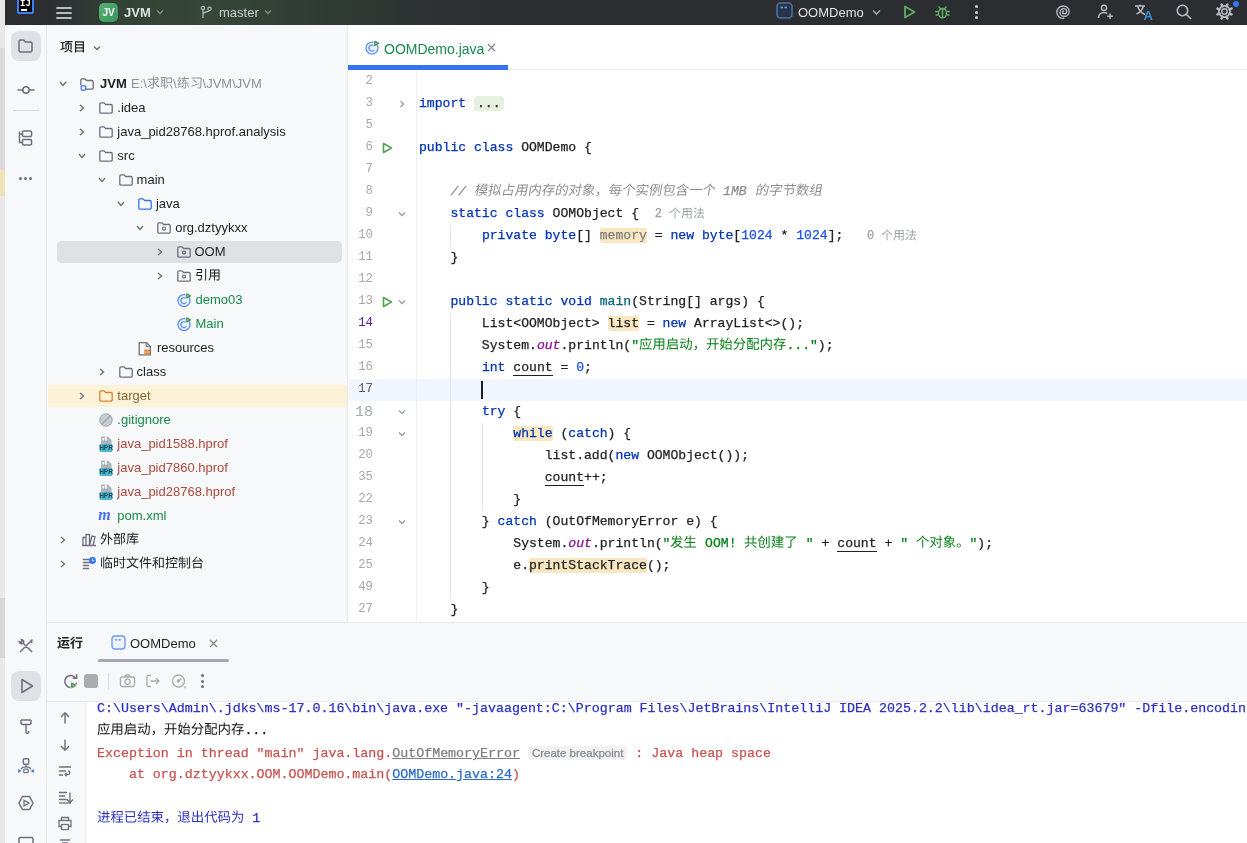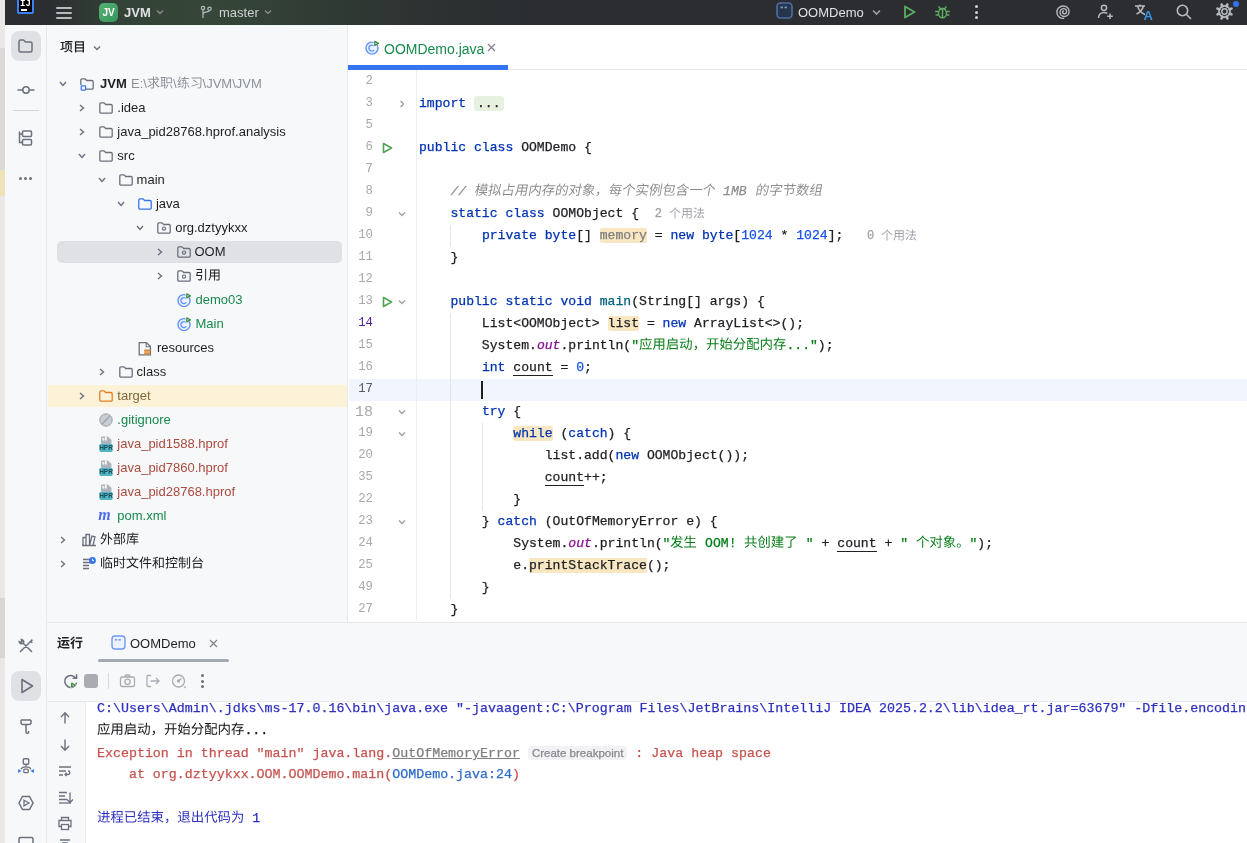--- a/index.html
+++ b/index.html
@@ -529,21 +529,21 @@
       <path transform="translate(3000,0) scale(1,-1)" d="M89 758V691H476V758ZM653 823C653 752 653 680 650 609H507V537H647C635 309 595 100 458 -25C478 -36 504 -61 517 -79C664 61 707 289 721 537H870C859 182 846 49 819 19C809 7 798 4 780 4C759 4 706 4 650 10C663 -12 671 -43 673 -64C726 -68 781 -68 812 -65C844 -62 864 -53 884 -27C919 17 931 159 945 571C945 582 945 609 945 609H724C726 680 727 752 727 823ZM89 44 90 45V43C113 57 149 68 427 131L446 64L512 86C493 156 448 275 410 365L348 348C368 301 388 246 406 194L168 144C207 234 245 346 270 451H494V520H54V451H193C167 334 125 216 111 183C94 145 81 118 65 113C74 95 85 59 89 44Z"></path>
       <path transform="translate(4000,0) scale(1,-1)" d="M157 -107C262 -70 330 12 330 120C330 190 300 235 245 235C204 235 169 210 169 163C169 116 203 92 244 92L261 94C256 25 212 -22 135 -54Z"></path>
       <path transform="translate(5000,0) scale(1,-1)" d="M649 703V418H369V461V703ZM52 418V346H288C274 209 223 75 54 -28C74 -41 101 -66 114 -84C299 33 351 189 365 346H649V-81H726V346H949V418H726V703H918V775H89V703H293V461L292 418Z"></path>
       <path transform="translate(6000,0) scale(1,-1)" d="M462 327V-80H531V-36H833V-78H905V327ZM531 31V259H833V31ZM429 407C458 419 501 423 873 452C886 426 897 402 905 381L969 414C938 491 868 608 800 695L740 666C774 622 808 569 838 517L519 497C585 587 651 703 705 819L627 841C577 714 495 580 468 544C443 508 423 484 404 480C413 460 425 423 429 407ZM202 565H316C304 437 281 329 247 241C213 268 178 295 144 319C163 390 184 477 202 565ZM65 292C115 258 168 216 217 174C171 84 112 20 40 -19C56 -33 76 -60 86 -78C162 -31 223 34 271 124C309 87 342 52 364 21L410 82C385 115 347 154 303 193C349 305 377 448 389 630L345 637L333 635H216C229 703 240 770 248 831L178 836C171 774 161 705 148 635H43V565H134C113 462 88 363 65 292Z"></path>
       <path transform="translate(7000,0) scale(1,-1)" d="M673 822 604 794C675 646 795 483 900 393C915 413 942 441 961 456C857 534 735 687 673 822ZM324 820C266 667 164 528 44 442C62 428 95 399 108 384C135 406 161 430 187 457V388H380C357 218 302 59 65 -19C82 -35 102 -64 111 -83C366 9 432 190 459 388H731C720 138 705 40 680 14C670 4 658 2 637 2C614 2 552 2 487 8C501 -13 510 -45 512 -67C575 -71 636 -72 670 -69C704 -66 727 -59 748 -34C783 5 796 119 811 426C812 436 812 462 812 462H192C277 553 352 670 404 798Z"></path>
       <path transform="translate(8000,0) scale(1,-1)" d="M554 795V723H858V480H557V46C557 -46 585 -70 678 -70C697 -70 825 -70 846 -70C937 -70 959 -24 968 139C947 144 916 158 898 171C893 27 886 1 841 1C813 1 707 1 686 1C640 1 631 8 631 46V408H858V340H930V795ZM143 158H420V54H143ZM143 214V553H211V474C211 420 201 355 143 304C153 298 169 283 176 274C239 332 253 412 253 473V553H309V364C309 316 321 307 361 307C368 307 402 307 410 307H420V214ZM57 801V734H201V618H82V-76H143V-7H420V-62H482V618H369V734H505V801ZM255 618V734H314V618ZM352 553H420V351L417 353C415 351 413 350 402 350C395 350 370 350 365 350C353 350 352 352 352 365Z"></path>
       <path transform="translate(9000,0) scale(1,-1)" d="M99 669V-82H173V595H462C457 463 420 298 199 179C217 166 242 138 253 122C388 201 460 296 498 392C590 307 691 203 742 135L804 184C742 259 620 376 521 464C531 509 536 553 538 595H829V20C829 2 824 -4 804 -5C784 -5 716 -6 645 -3C656 -24 668 -58 671 -79C761 -79 823 -79 858 -67C892 -54 903 -30 903 19V669H539V840H463V669Z"></path>
       <path transform="translate(10000,0) scale(1,-1)" d="M613 349V266H335V196H613V10C613 -4 610 -8 592 -9C574 -10 514 -10 448 -8C458 -29 468 -58 471 -79C557 -79 613 -79 647 -68C680 -56 689 -35 689 9V196H957V266H689V324C762 370 840 432 894 492L846 529L831 525H420V456H761C718 416 663 375 613 349ZM385 840C373 797 359 753 342 709H63V637H311C246 499 153 370 31 284C43 267 61 235 69 216C112 247 152 282 188 320V-78H264V411C316 481 358 557 394 637H939V709H424C438 746 451 784 462 821Z"></path>
     </svg>...</div>
 <div class="ab mono cons" style="left:97px;top:742px;white-space:pre"><span style="color:#C75450">Exception in thread "main" java.lang.</span><span style="color:#7F7F7F;text-decoration:underline">OutOfMemoryError</span> <span style="font-family:'Liberation Sans';font-size:11.5px;color:#86888D;background:#F2F2F4;border-radius:4px;padding:1px 4px">Create breakpoint</span> <span style="color:#C75450">: Java heap space</span></div>
-<div class="ab mono cons" style="left:97px;top:764px;white-space:pre"><span style="color:#C75450">    at org.dztyykxx.OOM.OOMDemo.main(</span><span style="color:#2D6BC8;">OOMDemo.java:24</span><span style="color:#C75450">)</span></div>
+<div class="ab mono cons" style="left:97px;top:764px;white-space:pre"><span style="color:#C75450">    at org.dztyykxx.OOM.OOMDemo.main(</span><span style="color:#2D6BC8;text-decoration:underline">OOMDemo.java:24</span><span style="color:#C75450">)</span></div>
 <div class="ab mono cons" style="left:97px;top:808px;white-space:pre"><span style="color:#2E31C0"><svg style="width:147.4px;height:15.0px;vertical-align:-3.2px" viewBox="0 -880 11000 1120" fill="#2E31C0">
         <path transform="translate(0,0) scale(1,-1)" d="M81 778C136 728 203 655 234 609L292 657C259 701 190 770 135 819ZM720 819V658H555V819H481V658H339V586H481V469L479 407H333V335H471C456 259 423 185 348 128C364 117 392 89 402 74C491 142 530 239 545 335H720V80H795V335H944V407H795V586H924V658H795V819ZM555 586H720V407H553L555 468ZM262 478H50V408H188V121C143 104 91 60 38 2L88 -66C140 2 189 61 223 61C245 61 277 28 319 2C388 -42 472 -53 596 -53C691 -53 871 -47 942 -43C943 -21 955 15 964 35C867 24 716 16 598 16C485 16 401 23 335 64C302 85 281 104 262 115Z"></path>
         <path transform="translate(1000,0) scale(1,-1)" d="M532 733H834V549H532ZM462 798V484H907V798ZM448 209V144H644V13H381V-53H963V13H718V144H919V209H718V330H941V396H425V330H644V209ZM361 826C287 792 155 763 43 744C52 728 62 703 65 687C112 693 162 702 212 712V558H49V488H202C162 373 93 243 28 172C41 154 59 124 67 103C118 165 171 264 212 365V-78H286V353C320 311 360 257 377 229L422 288C402 311 315 401 286 426V488H411V558H286V729C333 740 377 753 413 768Z"></path>
         <path transform="translate(2000,0) scale(1,-1)" d="M93 778V703H747V440H222V605H146V102C146 -22 197 -52 359 -52C397 -52 695 -52 735 -52C900 -52 933 3 952 187C930 191 896 204 876 218C862 57 845 22 736 22C668 22 408 22 355 22C245 22 222 37 222 101V366H747V316H825V778Z"></path>
         <path transform="translate(3000,0) scale(1,-1)" d="M35 53 48 -24C147 -2 280 26 406 55L400 124C266 97 128 68 35 53ZM56 427C71 434 96 439 223 454C178 391 136 341 117 322C84 286 61 262 38 257C47 237 59 200 63 184C87 197 123 205 402 256C400 272 397 302 398 322L175 286C256 373 335 479 403 587L334 629C315 593 293 557 270 522L137 511C196 594 254 700 299 802L222 834C182 717 110 593 87 561C66 529 48 506 30 502C39 481 52 443 56 427ZM639 841V706H408V634H639V478H433V406H926V478H716V634H943V706H716V841ZM459 304V-79H532V-36H826V-75H901V304ZM532 32V236H826V32Z"></path>
         <path transform="translate(4000,0) scale(1,-1)" d="M145 554V266H420C327 160 178 64 40 16C57 1 80 -28 92 -46C222 5 361 100 460 209V-80H537V214C636 102 778 5 912 -48C924 -28 948 2 966 17C825 64 673 160 580 266H859V554H537V663H927V734H537V839H460V734H76V663H460V554ZM217 487H460V333H217ZM537 487H782V333H537Z"></path>
         <path transform="translate(5000,0) scale(1,-1)" d="M157 -107C262 -70 330 12 330 120C330 190 300 235 245 235C204 235 169 210 169 163C169 116 203 92 244 92L261 94C256 25 212 -22 135 -54Z"></path>
         <path transform="translate(6000,0) scale(1,-1)" d="M80 760C135 711 199 641 227 595L288 640C257 686 191 753 138 800ZM780 580V483H467V580ZM780 639H467V733H780ZM384 83C404 96 435 107 644 166C642 180 640 209 641 229L467 184V420H853V795H391V216C391 174 367 154 350 145C362 131 379 101 384 83ZM560 350C667 273 796 160 856 86L912 130C878 170 825 219 767 267C821 298 882 339 933 378L873 422C835 388 773 341 719 306C683 336 646 364 611 388ZM259 484H52V414H188V105C143 88 92 48 41 -2L87 -64C141 -3 193 50 229 50C252 50 284 21 326 -3C395 -43 482 -53 600 -53C696 -53 871 -47 943 -43C945 -22 956 13 964 32C867 21 718 14 602 14C493 14 407 21 342 56C304 78 281 97 259 107Z"></path>
         <path transform="translate(7000,0) scale(1,-1)" d="M104 341V-21H814V-78H895V341H814V54H539V404H855V750H774V477H539V839H457V477H228V749H150V404H457V54H187V341Z"></path>
         <path transform="translate(8000,0) scale(1,-1)" d="M715 783C774 733 844 663 877 618L935 658C901 703 829 771 769 819ZM548 826C552 720 559 620 568 528L324 497L335 426L576 456C614 142 694 -67 860 -79C913 -82 953 -30 975 143C960 150 927 168 912 183C902 67 886 8 857 9C750 20 684 200 650 466L955 504L944 575L642 537C632 626 626 724 623 826ZM313 830C247 671 136 518 21 420C34 403 57 365 65 348C111 389 156 439 199 494V-78H276V604C317 668 354 737 384 807Z"></path>

